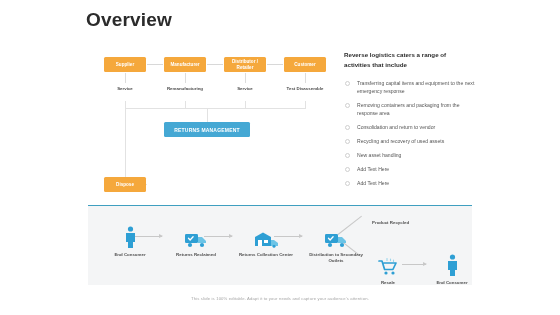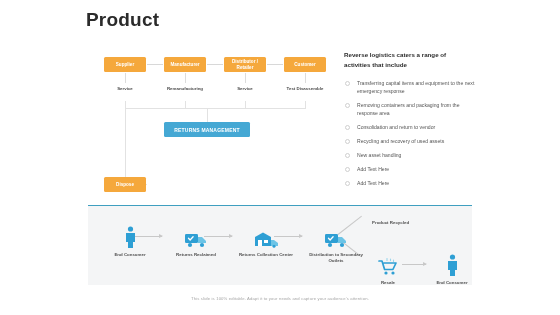--- a/index.html
+++ b/index.html
@@ -215,21 +215,21 @@
     color: #a6a6a6;
     letter-spacing: .15px;
   }
 </style>
 </head>
 <body>
 
 <div id="slide">
 
   <div class="dot-grid"></div>
-  <div class="page-title">Product</div>
+  <div class="page-title">Overview</div>
 
   <div class="diagram">
 
     <div class="brk-h"></div>
     <div class="brk-v v1"></div>
     <div class="brk-v v2"></div>
     <div class="brk-v v3"></div>
     <div class="brk-v v4"></div>
     <div class="brk-v down"></div>
     <div class="brk-v left-leg"></div>

